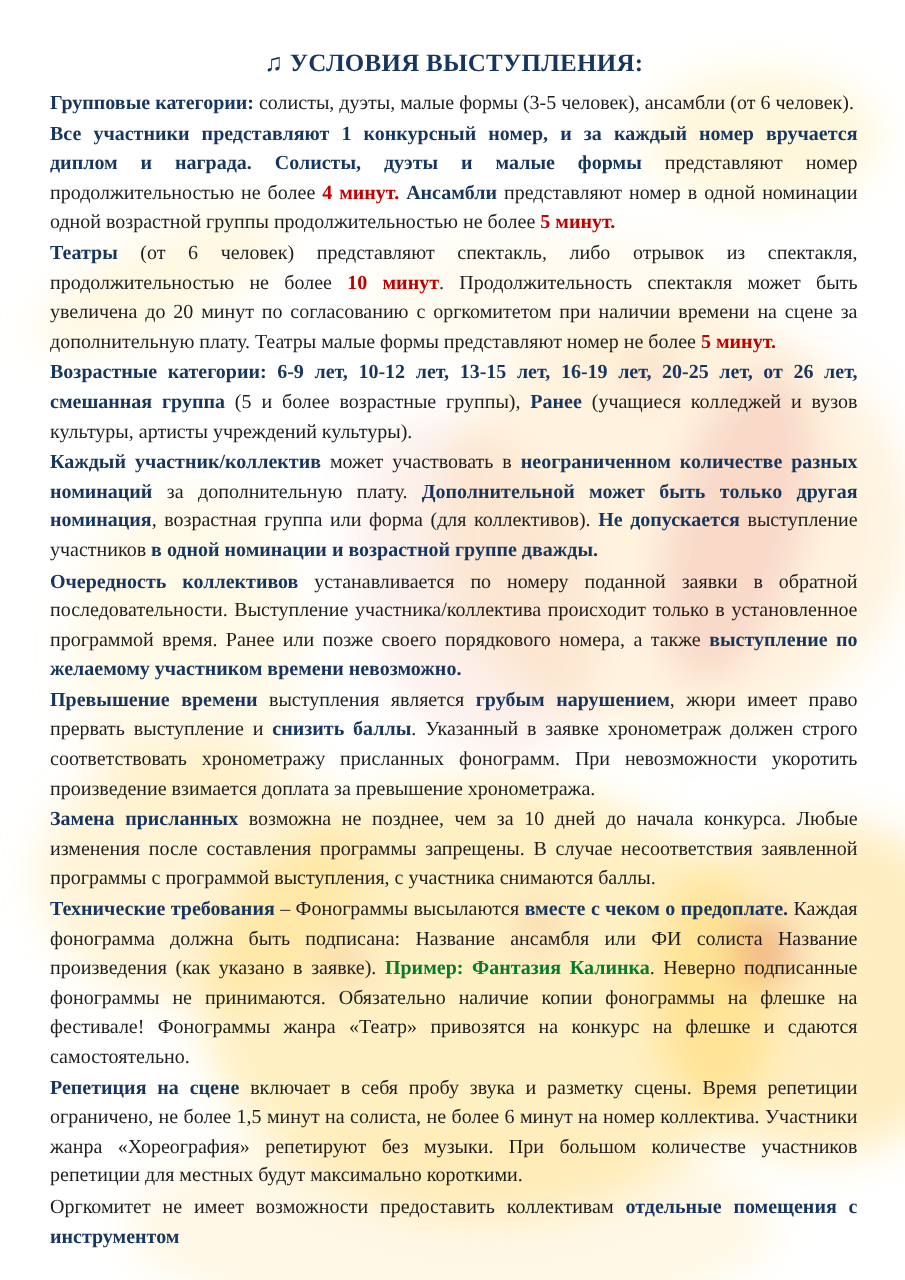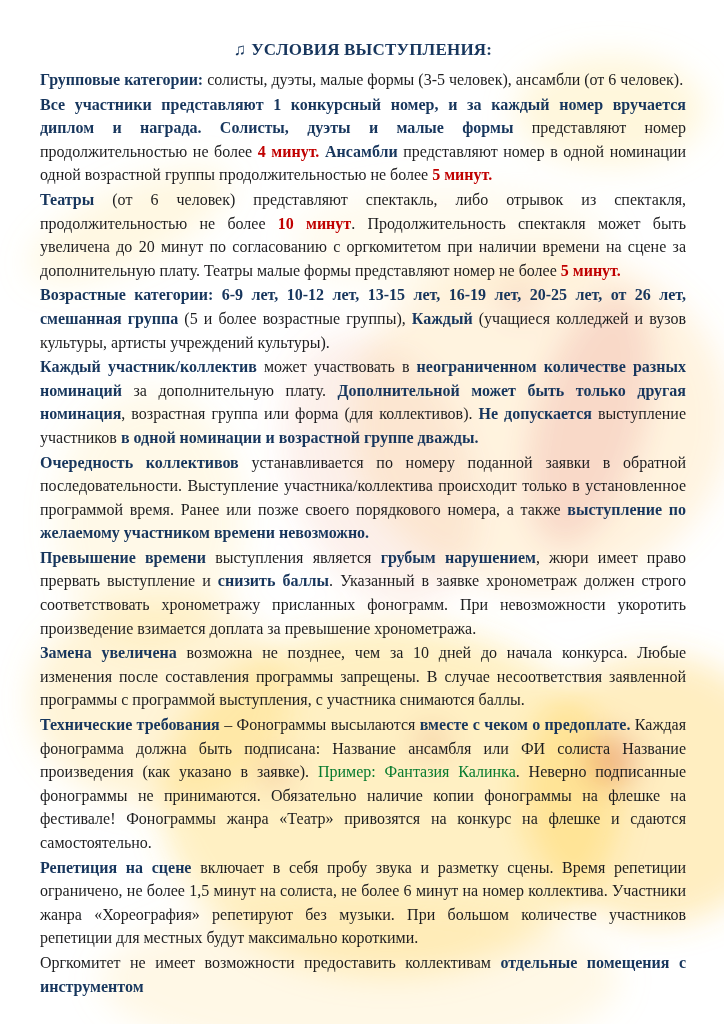--- a/index.html
+++ b/index.html
@@ -17,37 +17,37 @@
     --ink:#1d1d1f;
   }
   .page{position:relative;width:724px;height:1024px;}
   .watermark{position:absolute;left:0;top:0;z-index:0;pointer-events:none;}
   .content{
     position:relative;z-index:1;
     padding:30px 38px 0 40px;
     color:var(--ink);
   }
   h1.sec-title{
-    font-size:17px;
+    font-size:20px;
     font-weight:bold;
     color:var(--navy);
     text-align:center;
     margin:10px 0 8px 0;
     letter-spacing:.2px;
   }
   p.para{
     font-size:16px;
     line-height:1.475;
     text-align:justify;
     margin:1px 0;
   }
   .run-n{color:var(--ink);}
   .run-b{color:var(--navy);font-weight:bold;}
   .run-r{color:var(--red);font-weight:bold;}
-  .run-g{color:var(--green);font-weight:normal;}
+  .run-g{color:var(--green);font-weight:bold;}
 </style>
 </head>
 <body>
 
 <div class="page">
 
   <svg class="watermark" width="724" height="1024" viewBox="0 0 724 1024">
     <defs>
       <filter id="soft" x="-60%" y="-60%" width="220%" height="220%">
         <feGaussianBlur stdDeviation="16"></feGaussianBlur>
@@ -73,23 +73,23 @@
     </g>
   </svg>
 
   <div class="content">
 
     <h1 class="sec-title">♫ УСЛОВИЯ ВЫСТУПЛЕНИЯ:</h1>
 
     <p class="para"><span class="run-b">Групповые категории: </span><span class="run-n">солисты, дуэты, малые формы (3-5 человек), ансамбли (от 6 человек).</span></p>
     <p class="para"><span class="run-b">Все участники представляют 1 конкурсный номер, и за каждый номер вручается диплом и награда. Солисты, дуэты и малые формы </span><span class="run-n">представляют номер продолжительностью не более </span><span class="run-r">4 минут. </span><span class="run-b">Ансамбли </span><span class="run-n">представляют номер в одной номинации одной возрастной группы продолжительностью не более </span><span class="run-r">5 минут.</span></p>
     <p class="para"><span class="run-b">Театры </span><span class="run-n">(от 6 человек) представляют спектакль, либо отрывок из спектакля, продолжительностью не более </span><span class="run-r">10 минут</span><span class="run-n">. Продолжительность спектакля может быть увеличена до 20 минут по согласованию с оргкомитетом при наличии времени на сцене за дополнительную плату. Театры малые формы представляют номер не более </span><span class="run-r">5 минут.</span></p>
-    <p class="para"><span class="run-b">Возрастные категории: 6-9 лет, 10-12 лет, 13-15 лет, 16-19 лет, 20-25 лет, от 26 лет, смешанная группа </span><span class="run-n">(5 и более возрастные группы), </span><span class="run-b">Каждый </span><span class="run-n">(учащиеся колледжей и вузов культуры, артисты учреждений культуры).</span></p>
+    <p class="para"><span class="run-b">Возрастные категории: 6-9 лет, 10-12 лет, 13-15 лет, 16-19 лет, 20-25 лет, от 26 лет, смешанная группа </span><span class="run-n">(5 и более возрастные группы), </span><span class="run-b">Ранее </span><span class="run-n">(учащиеся колледжей и вузов культуры, артисты учреждений культуры).</span></p>
     <p class="para"><span class="run-b">Каждый участник/коллектив </span><span class="run-n">может участвовать в </span><span class="run-b">неограниченном количестве разных номинаций </span><span class="run-n">за дополнительную плату. </span><span class="run-b">Дополнительной может быть только другая номинация</span><span class="run-n">, возрастная группа или форма (для коллективов). </span><span class="run-b">Не допускается </span><span class="run-n">выступление участников </span><span class="run-b">в одной номинации и возрастной группе дважды.</span></p>
     <p class="para"><span class="run-b">Очередность коллективов </span><span class="run-n">устанавливается по номеру поданной заявки в обратной последовательности. Выступление участника/коллектива происходит только в установленное программой время. Ранее или позже своего порядкового номера, а также </span><span class="run-b">выступление по желаемому участником времени невозможно.</span></p>
     <p class="para"><span class="run-b">Превышение времени </span><span class="run-n">выступления является </span><span class="run-b">грубым нарушением</span><span class="run-n">, жюри имеет право прервать выступление и </span><span class="run-b">снизить баллы</span><span class="run-n">. Указанный в заявке хронометраж должен строго соответствовать хронометражу присланных фонограмм. При невозможности укоротить произведение взимается доплата за превышение хронометража.</span></p>
-    <p class="para"><span class="run-b">Замена увеличена </span><span class="run-n">возможна не позднее, чем за 10 дней до начала конкурса. Любые изменения после составления программы запрещены. В случае несоответствия заявленной программы с программой выступления, с участника снимаются баллы.</span></p>
+    <p class="para"><span class="run-b">Замена присланных </span><span class="run-n">возможна не позднее, чем за 10 дней до начала конкурса. Любые изменения после составления программы запрещены. В случае несоответствия заявленной программы с программой выступления, с участника снимаются баллы.</span></p>
     <p class="para"><span class="run-b">Технические требования </span><span class="run-n">– Фонограммы высылаются </span><span class="run-b">вместе с чеком о предоплате. </span><span class="run-n">Каждая фонограмма должна быть подписана: Название ансамбля или ФИ солиста Название произведения (как указано в заявке). </span><span class="run-g">Пример: Фантазия Калинка</span><span class="run-n">. Неверно подписанные фонограммы не принимаются. Обязательно наличие копии фонограммы на флешке на фестивале! Фонограммы жанра «Театр» привозятся на конкурс на флешке и сдаются самостоятельно.</span></p>
     <p class="para"><span class="run-b">Репетиция на сцене </span><span class="run-n">включает в себя пробу звука и разметку сцены. Время репетиции ограничено, не более 1,5 минут на солиста, не более 6 минут на номер коллектива. Участники жанра «Хореография» репетируют без музыки. При большом количестве участников репетиции для местных будут максимально короткими.</span></p>
     <p class="para"><span class="run-n">Оргкомитет не имеет возможности предоставить коллективам </span><span class="run-b">отдельные помещения с инструментом </span></p>
 
   </div>
 </div>
 
 </body></html>

